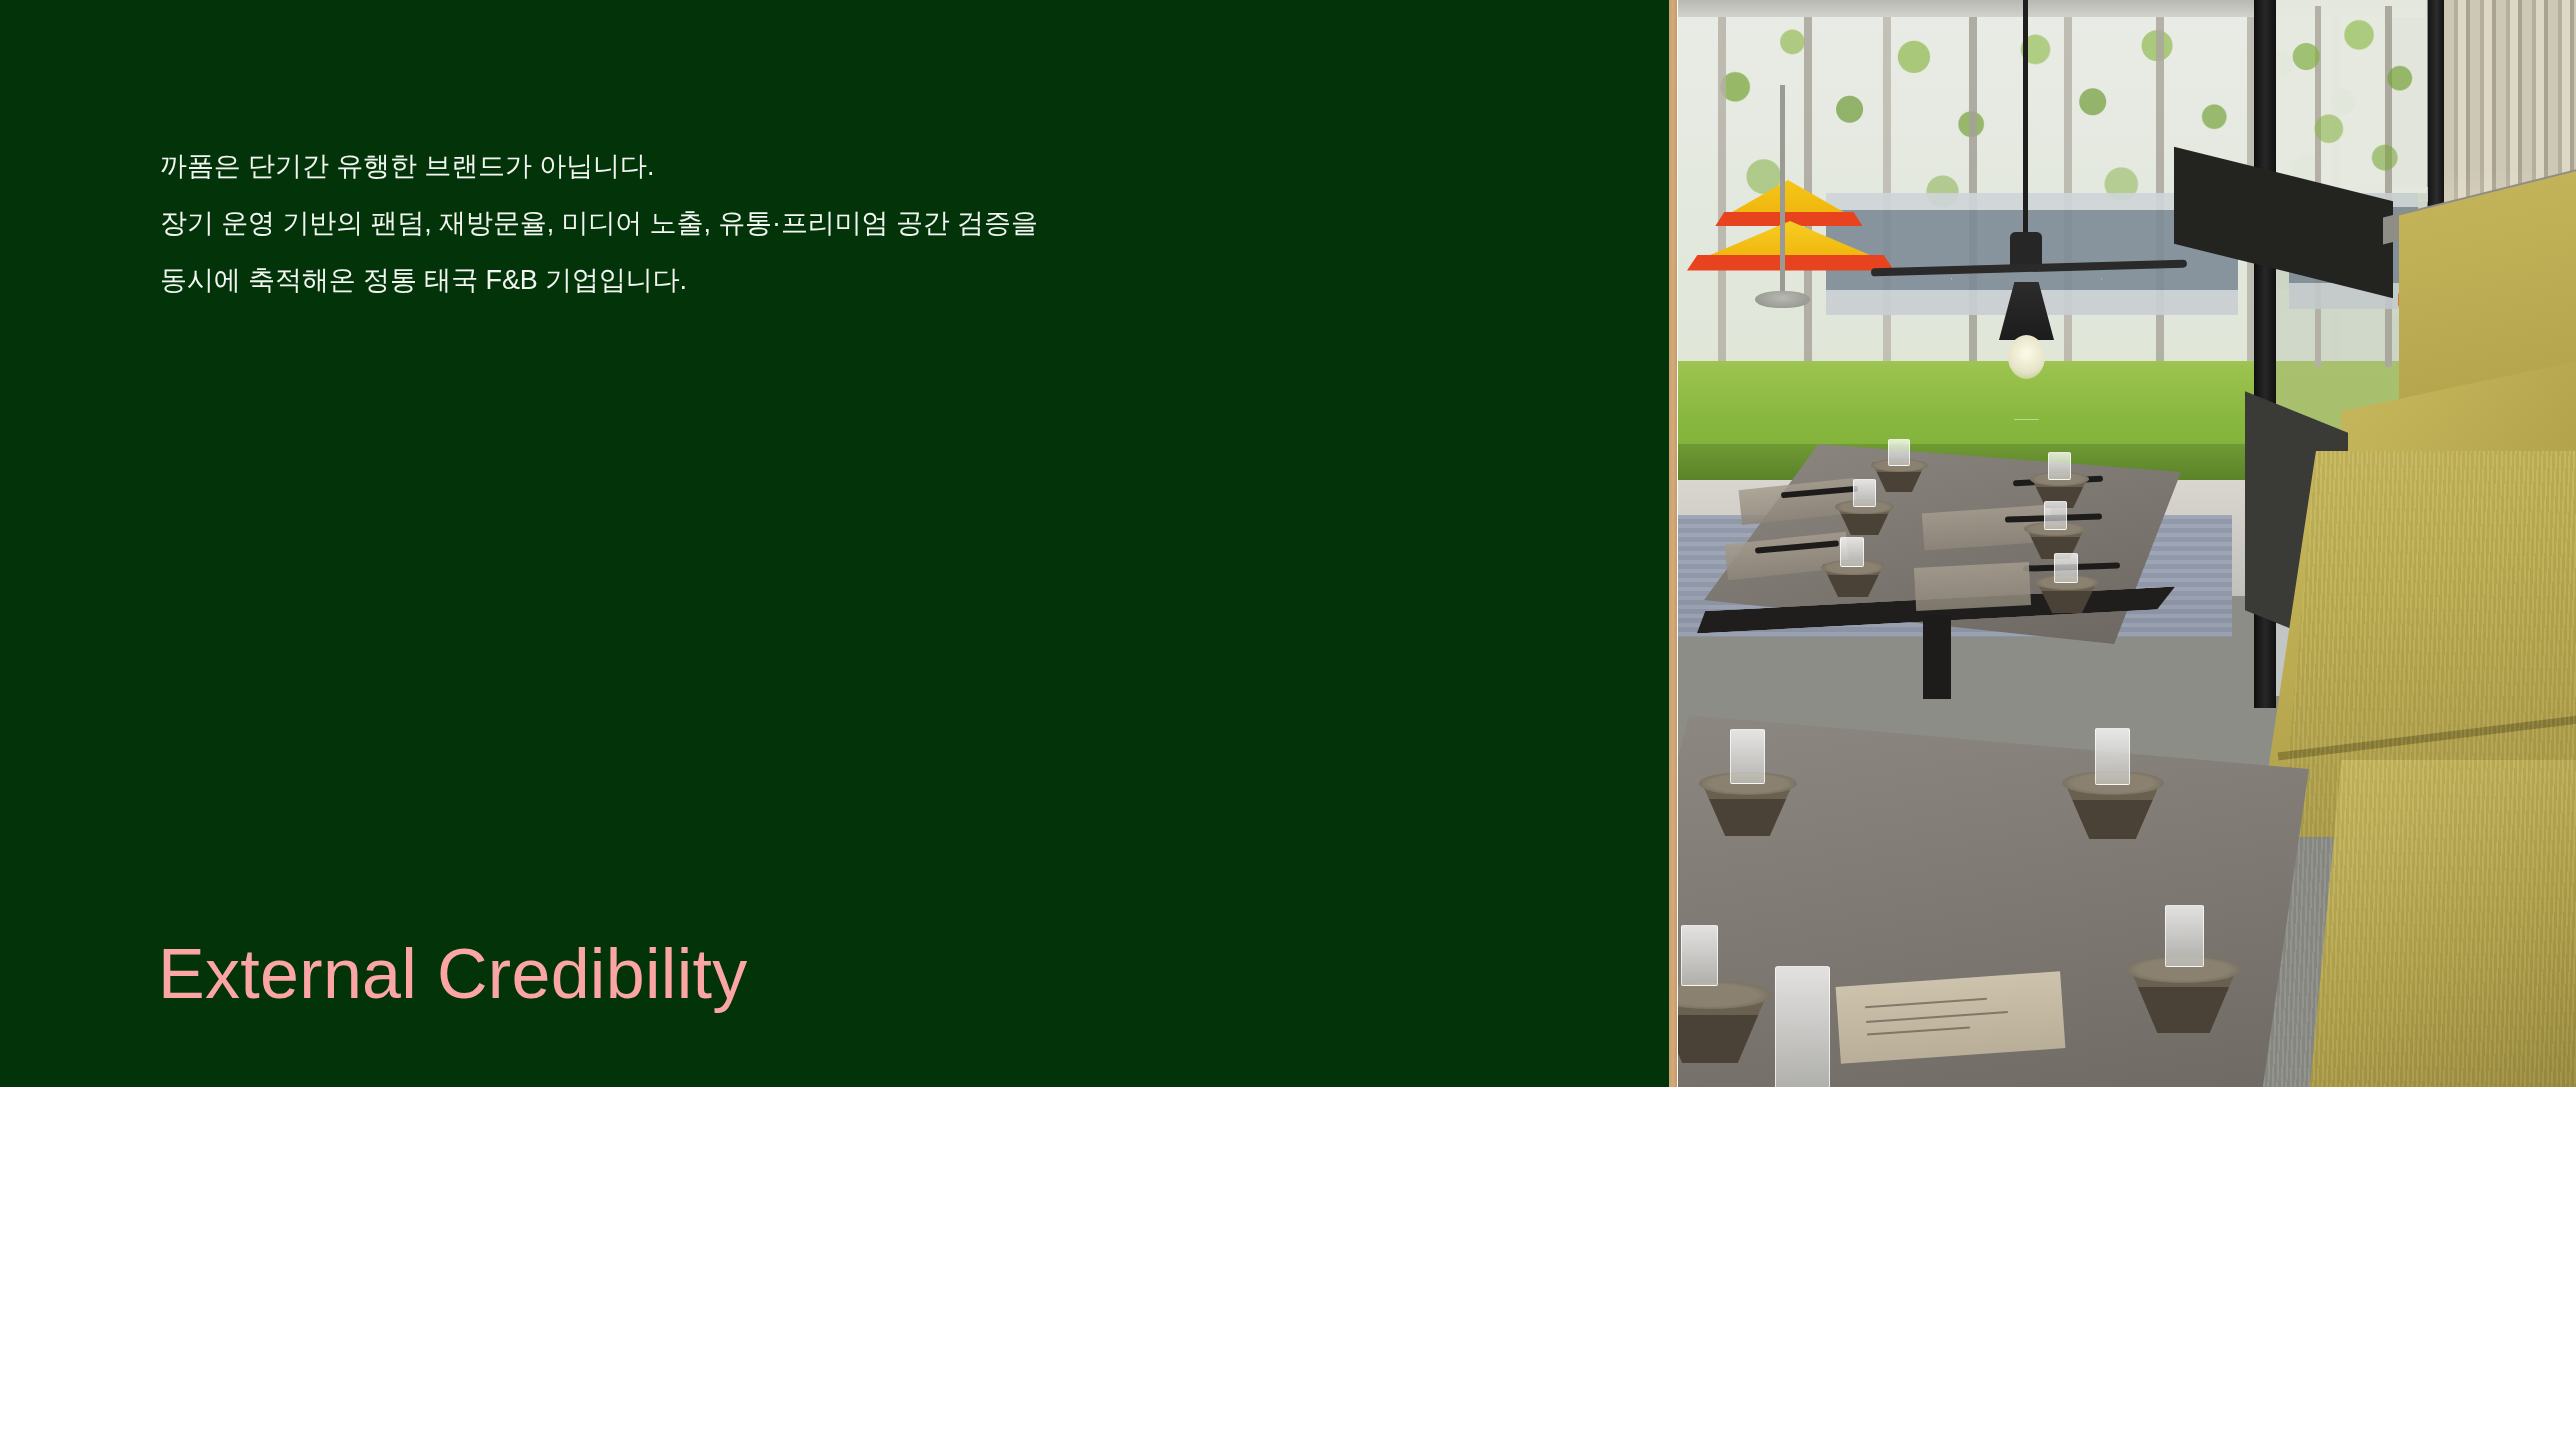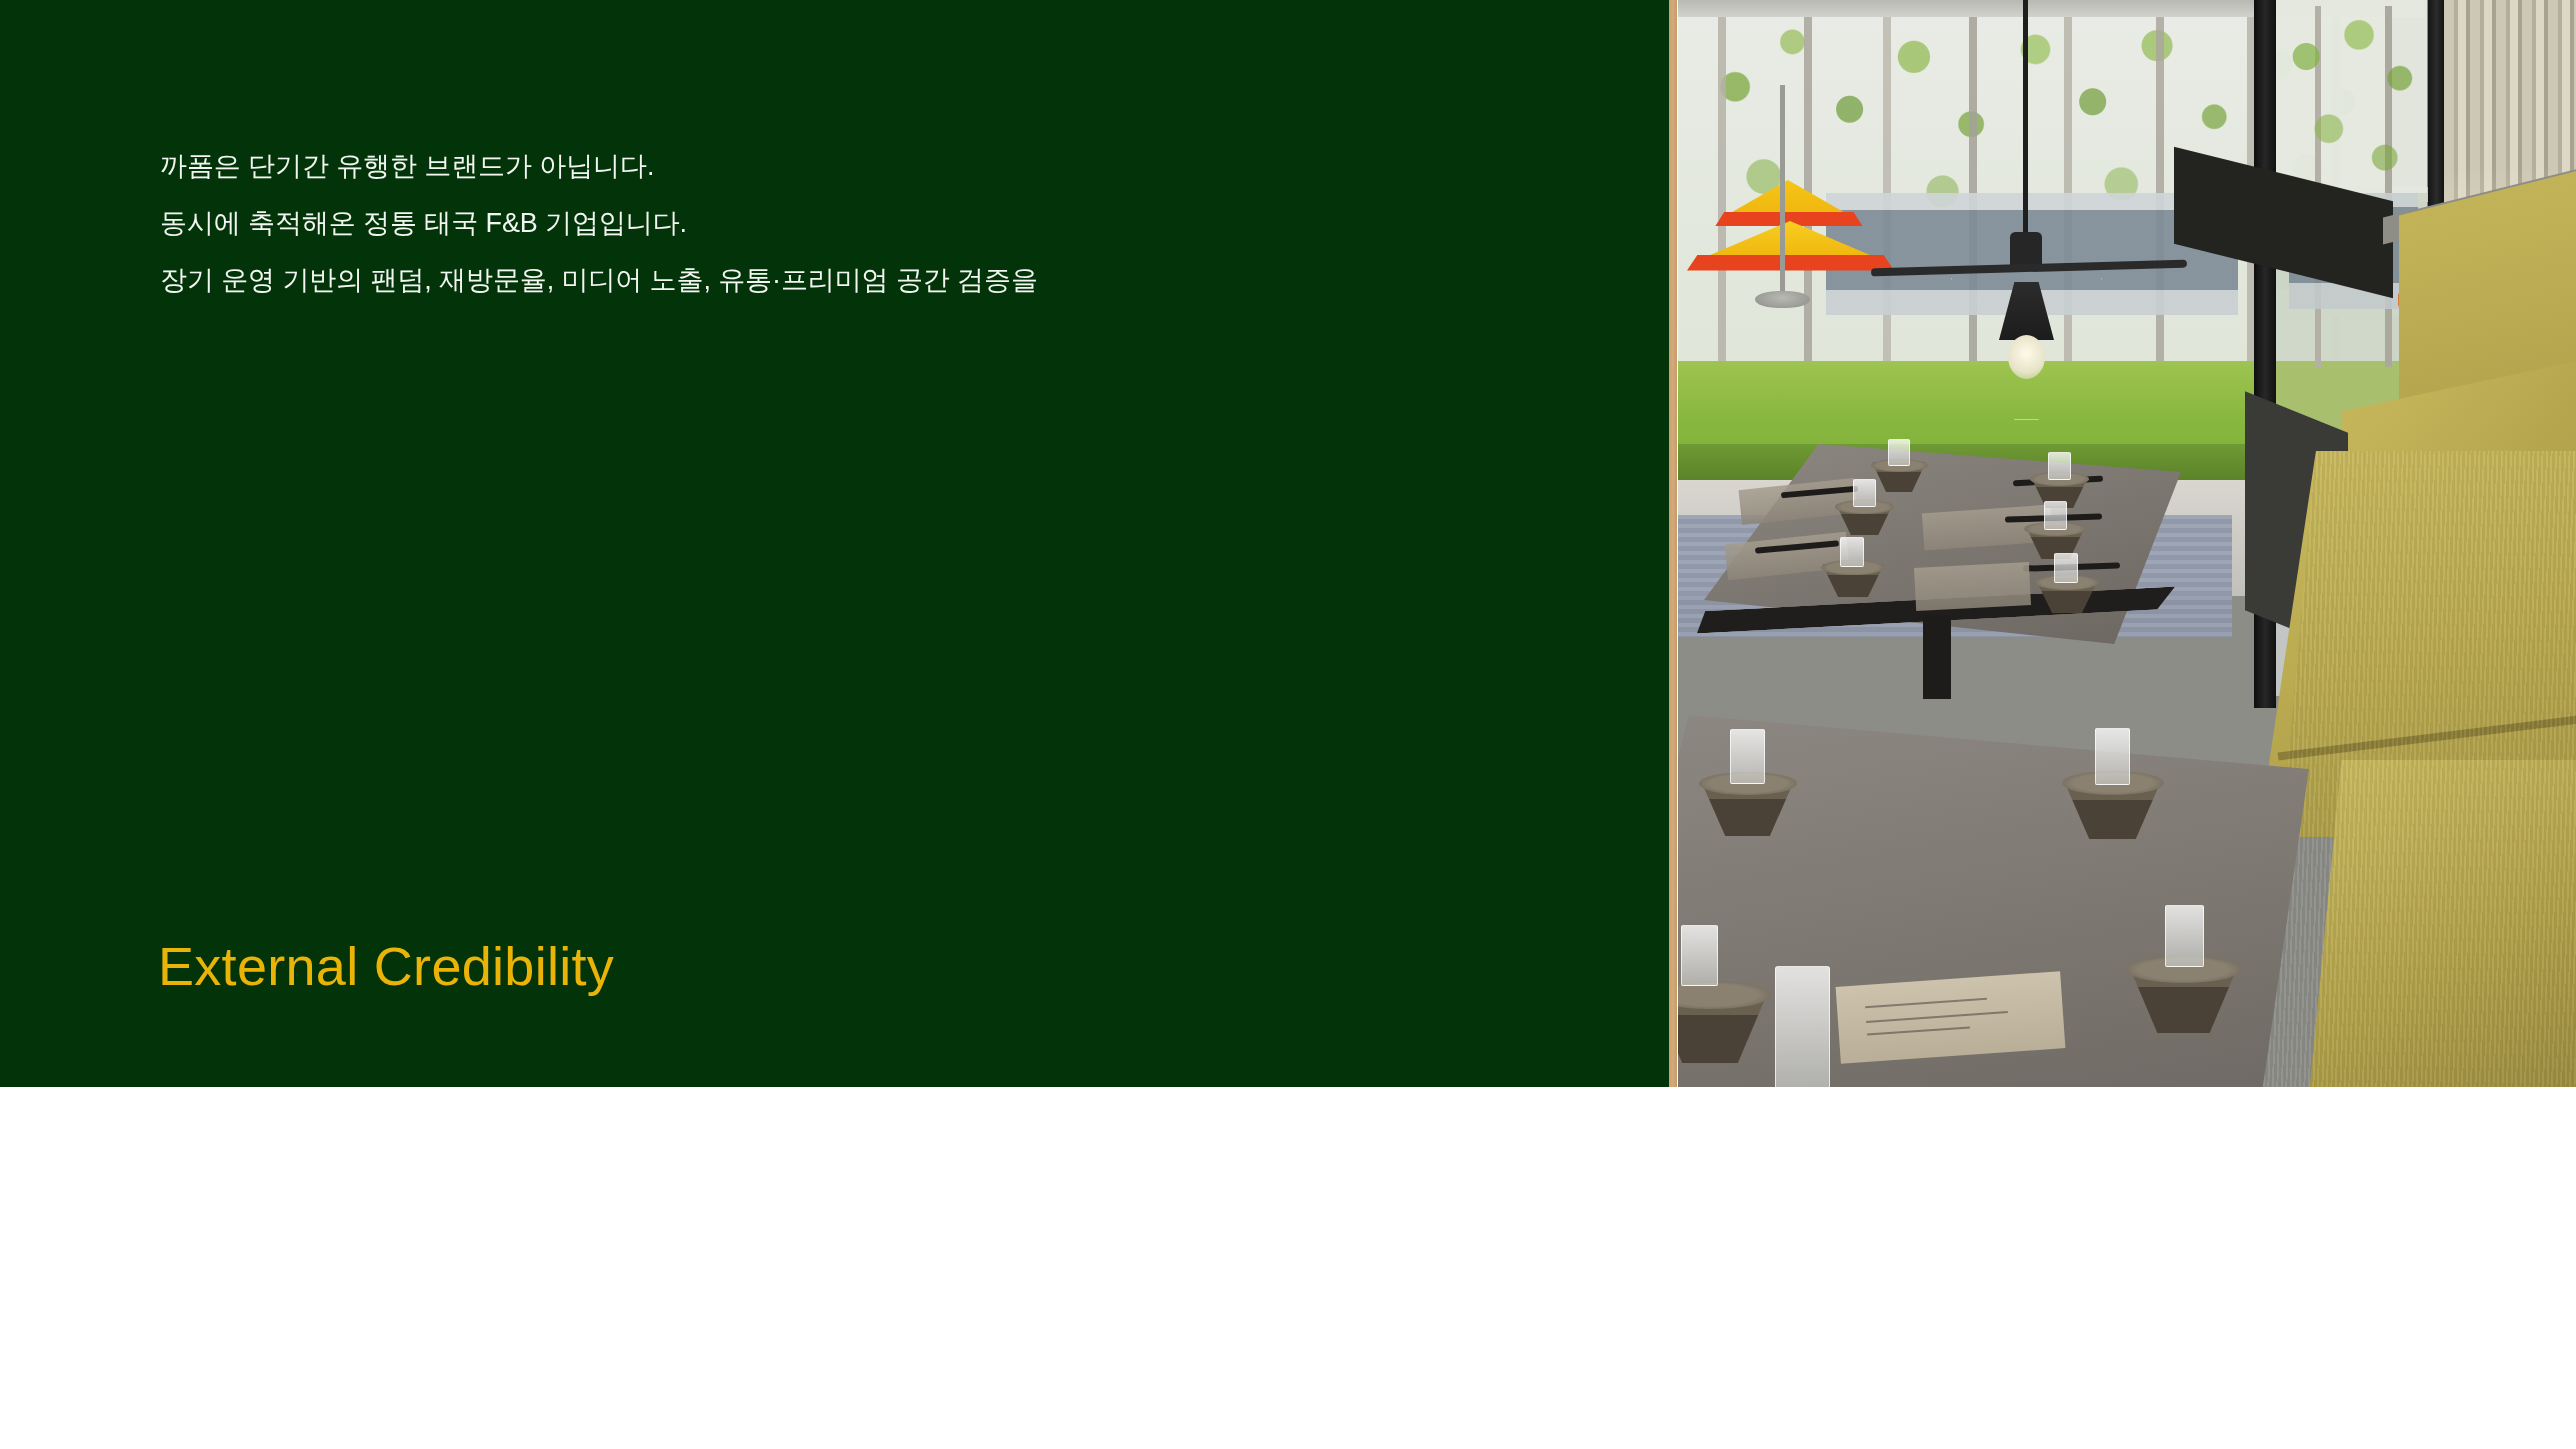--- a/index.html
+++ b/index.html
@@ -34,22 +34,22 @@
     letter-spacing:-0.1px;
     white-space:nowrap;
   }
 
   .headline-block {
     position:absolute;
     left:158px; top:937px;
     width:1288px;
   }
   .headline {
-    color:#eab308;
-    font-size:54px;
+    color:#fca5a5;
+    font-size:70px;
     font-weight:300;
     letter-spacing:0.3px;
     line-height:1.08;
     white-space:nowrap;
   }
 
   .bullets-block {
     position:absolute;
     left:160px; top:1088px;
     width:1352px;
@@ -406,22 +406,22 @@
 </style>
 </head>
 <body>
 
 <div class="slide">
 
   <div class="left-panel">
 
     <div class="intro-block">
       <div class="intro-line">까폼은 단기간 유행한 브랜드가 아닙니다.</div>
+      <div class="intro-line">장기 운영 기반의 팬덤, 재방문율, 미디어 노출, 유통·프리미엄 공간 검증을</div>
       <div class="intro-line">동시에 축적해온 정통 태국 F&amp;B 기업입니다.</div>
-      <div class="intro-line">장기 운영 기반의 팬덤, 재방문율, 미디어 노출, 유통·프리미엄 공간 검증을</div>
     </div>
 
     <div class="headline-block">
       <div class="headline">External Credibility</div>
     </div>
 
 
   </div>
 
   <div class="seam"></div>

